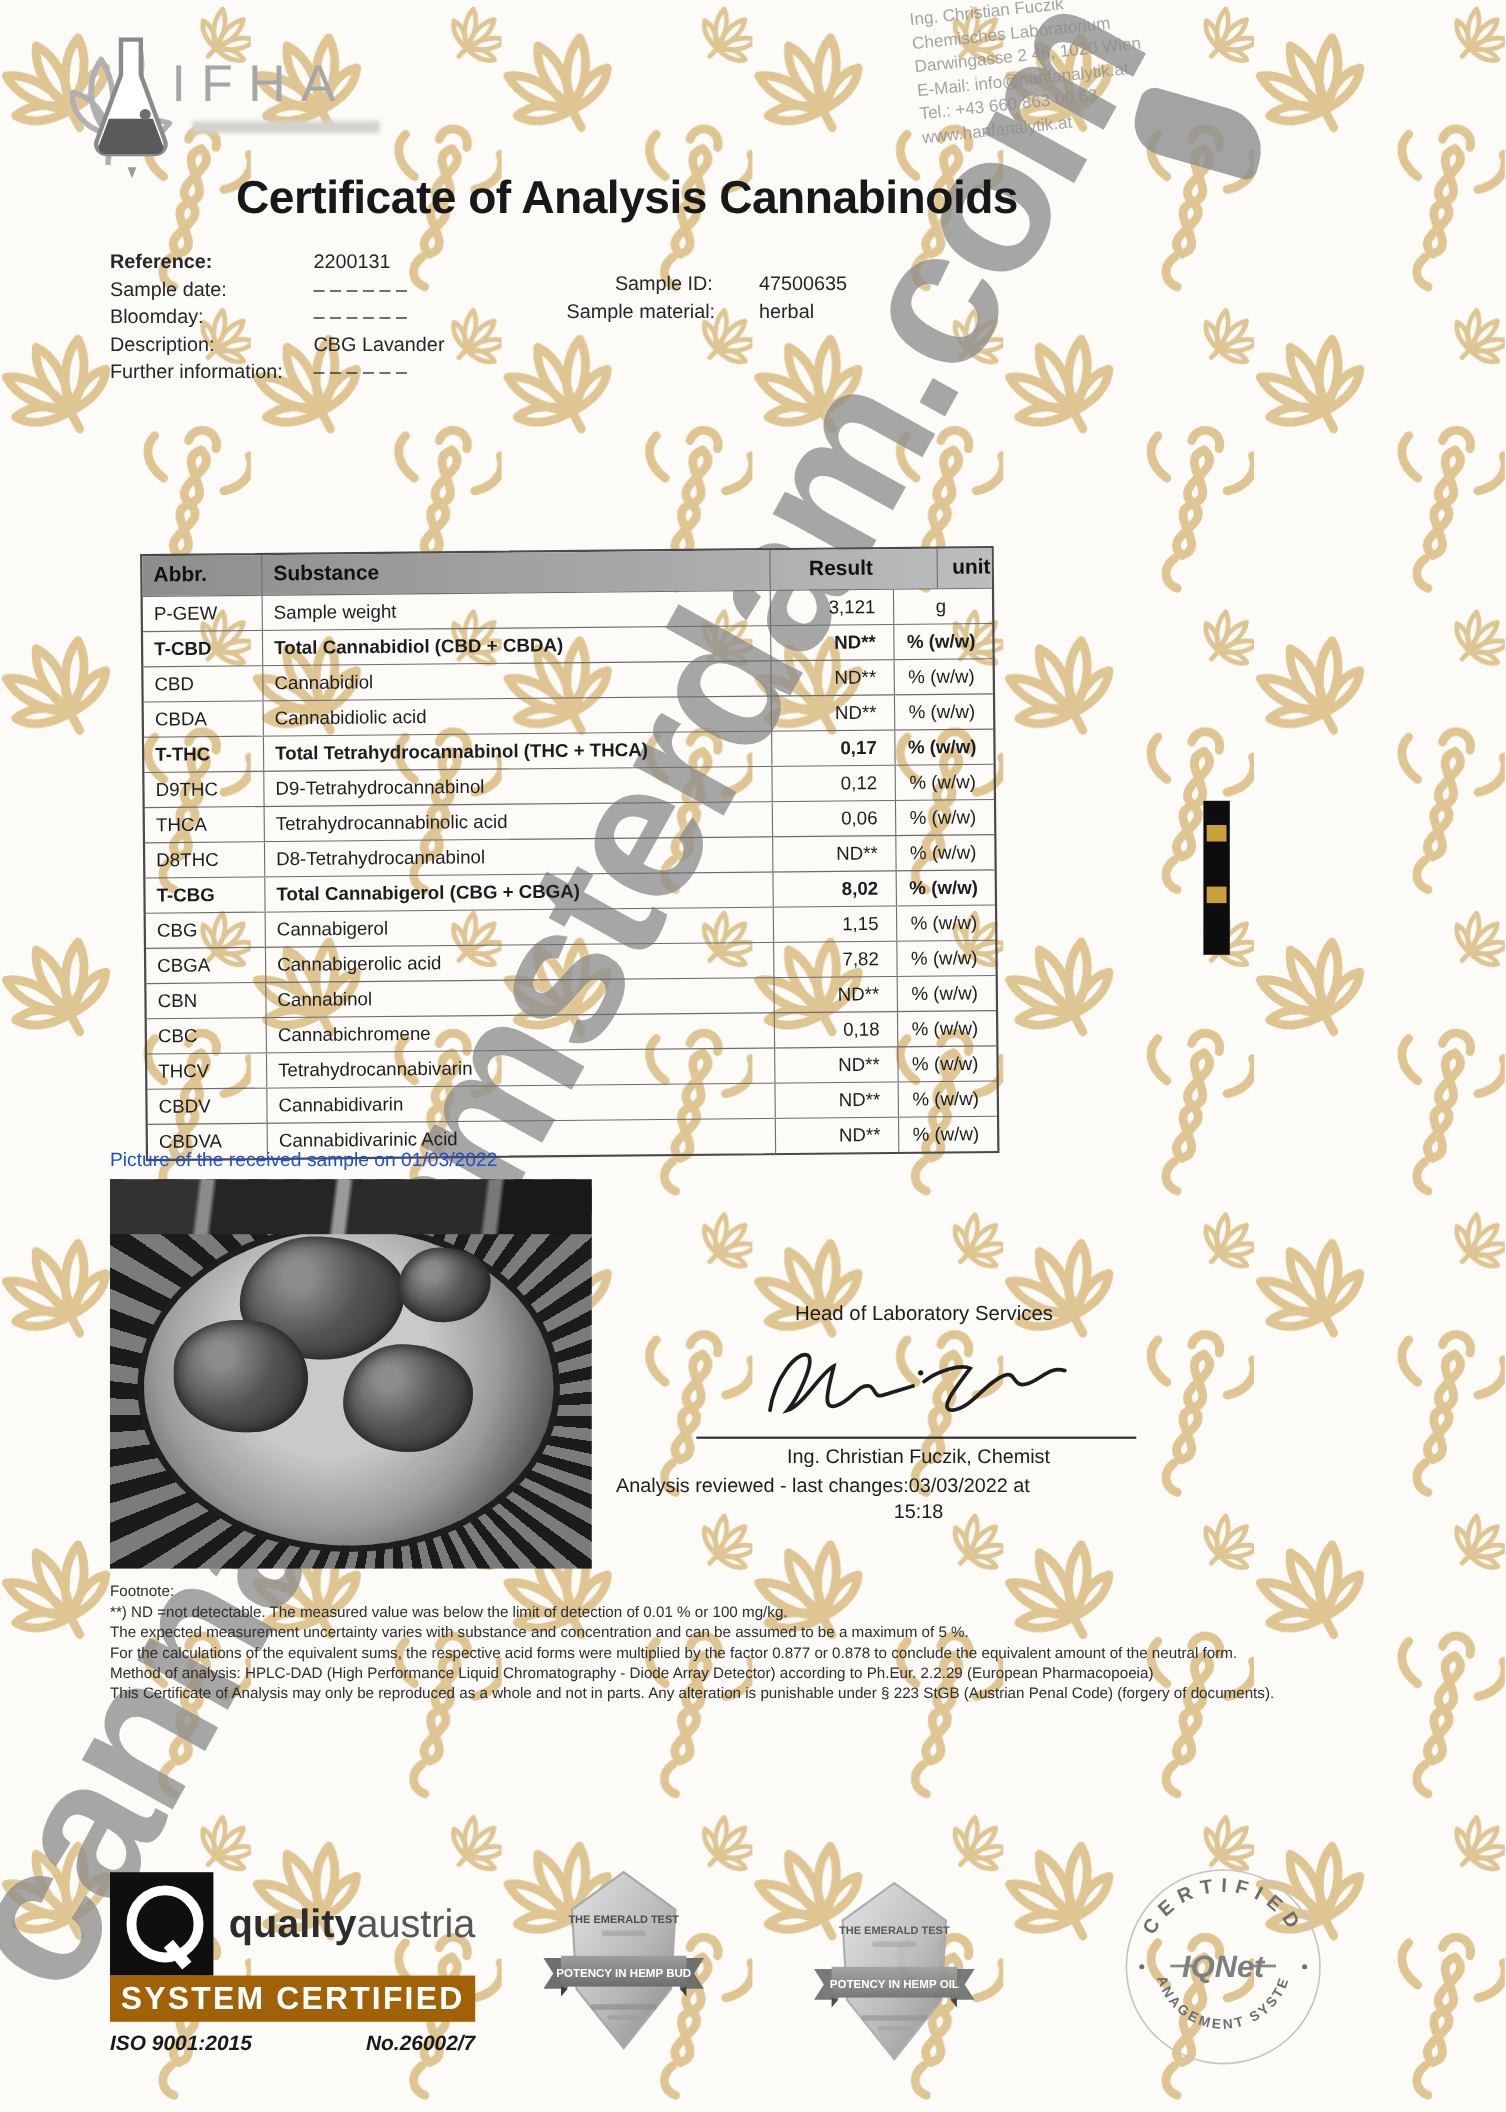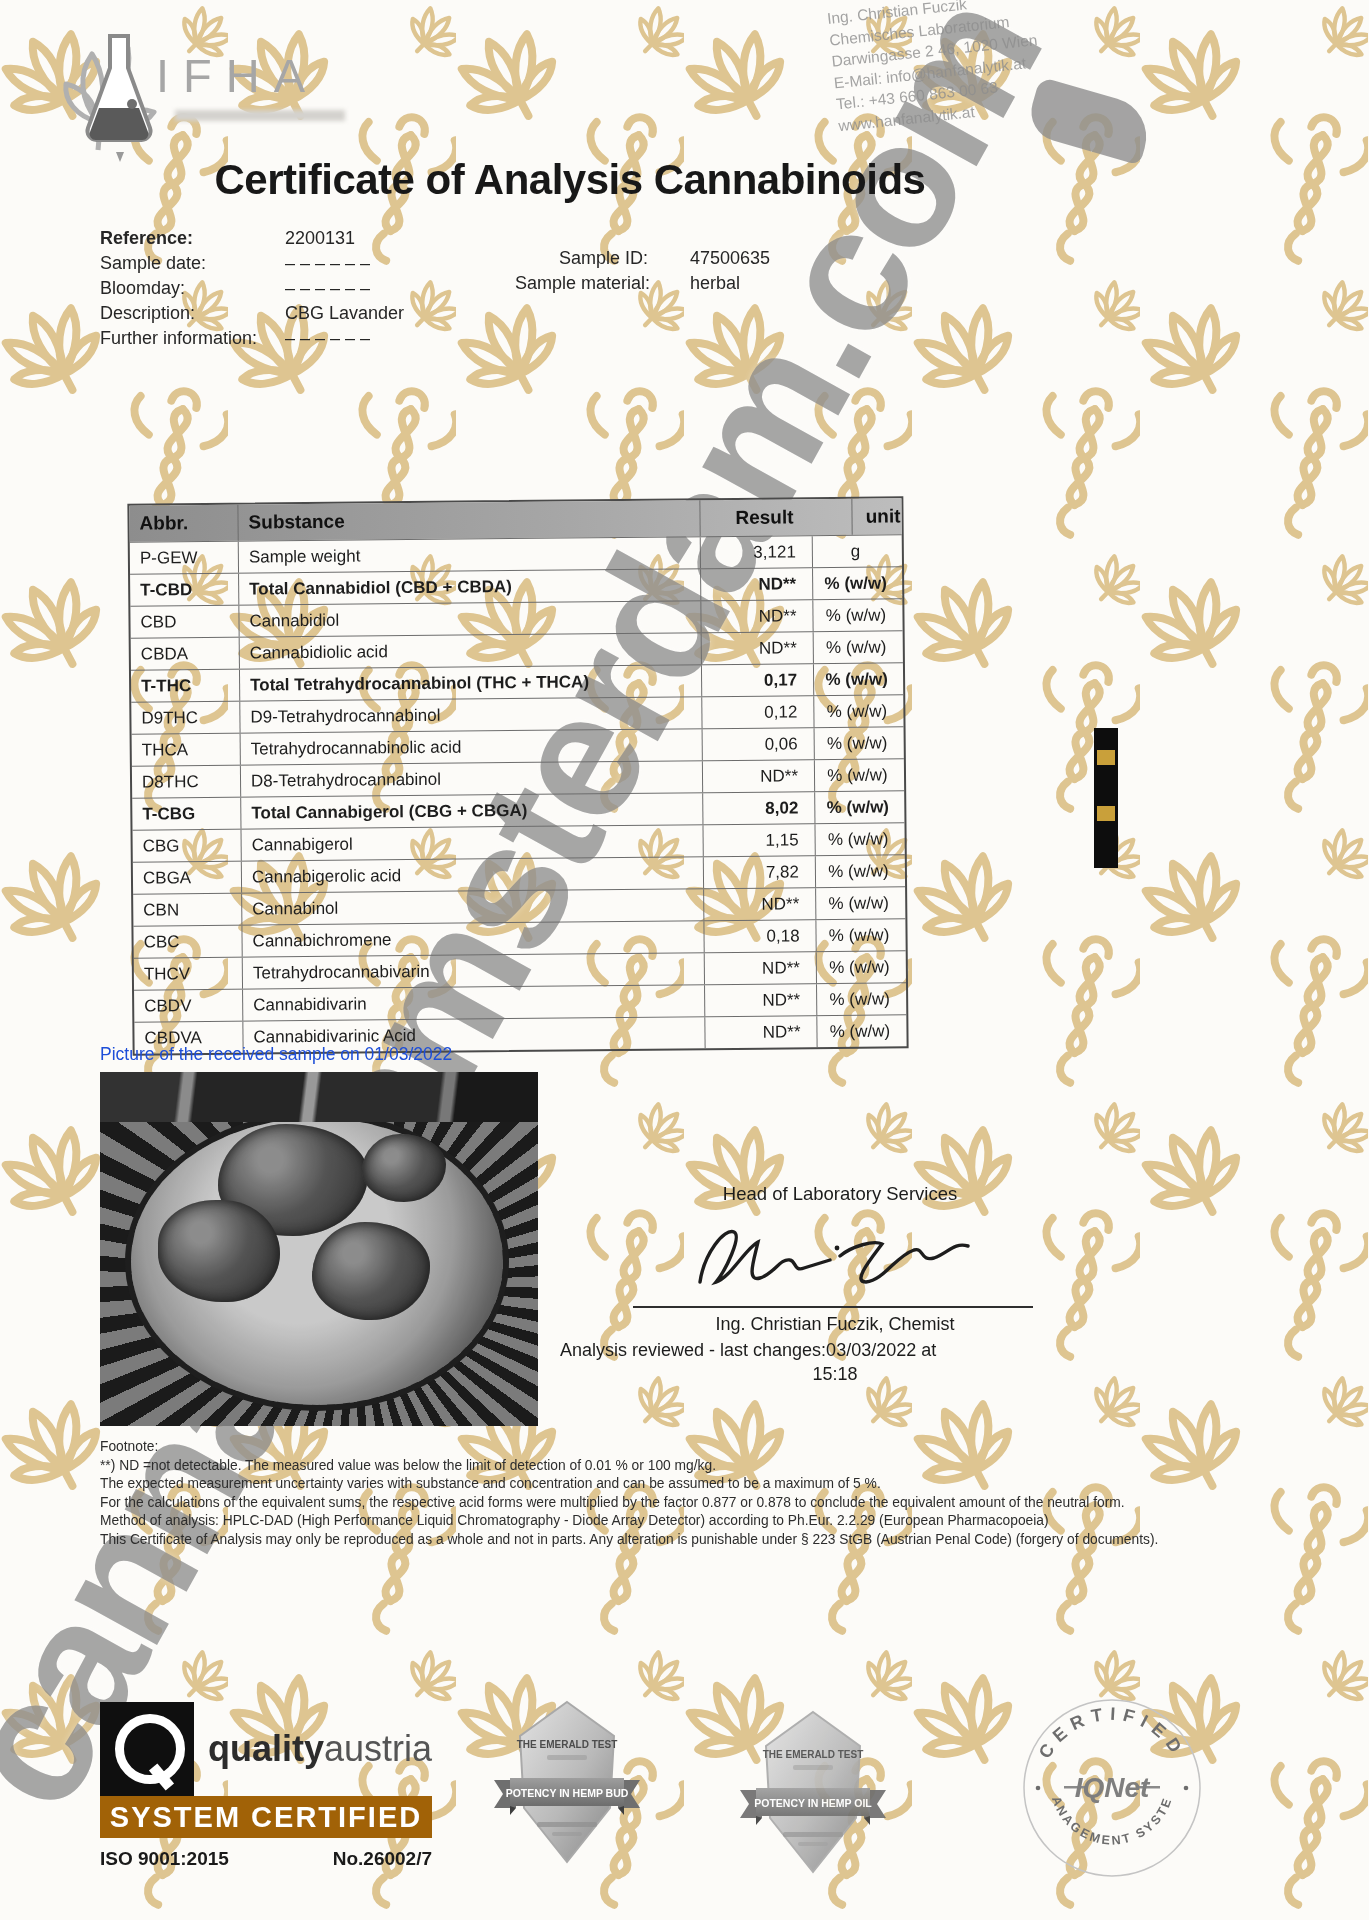--- a/index.html
+++ b/index.html
@@ -75,21 +75,21 @@
                 border:9px solid #fff;}
   .qa-q::after{content:"";position:absolute;left:56px;top:62px;width:11px;height:26px;background:#fff;
                transform:rotate(-40deg);}
   .qa-word{position:absolute;left:208px;top:1728px;z-index:2;font-size:36px;color:#2c2c2c;}
   .qa-word .b{font-weight:bold;}
   .qa-word .l{color:#555;}
   .qa-bar{position:absolute;left:100px;top:1796px;width:332px;height:42px;background:#a16207;color:#fff;
           z-index:2;font-size:29px;font-weight:bold;letter-spacing:2px;display:flex;align-items:center;
           justify-content:center;}
   .qa-iso{position:absolute;left:100px;top:1848px;width:332px;z-index:2;display:flex;
-          justify-content:space-between;font-size:19px;font-weight:bold;color:#1a1a1a;}
+          justify-content:space-between;font-size:19px;font-weight:bold;color:#1a1a1a;font-style:italic;}
   .badge1{position:absolute;left:492px;top:1696px;z-index:2;}
   .badge2{position:absolute;left:738px;top:1706px;z-index:2;opacity:.92;filter:blur(.3px);}
   .iqnet{position:absolute;left:1020px;top:1696px;z-index:2;}
 </style>
 </head>
 <body>
 
 <div class="page">
 
   <svg class="wm-pattern" width="1369" height="1920">

